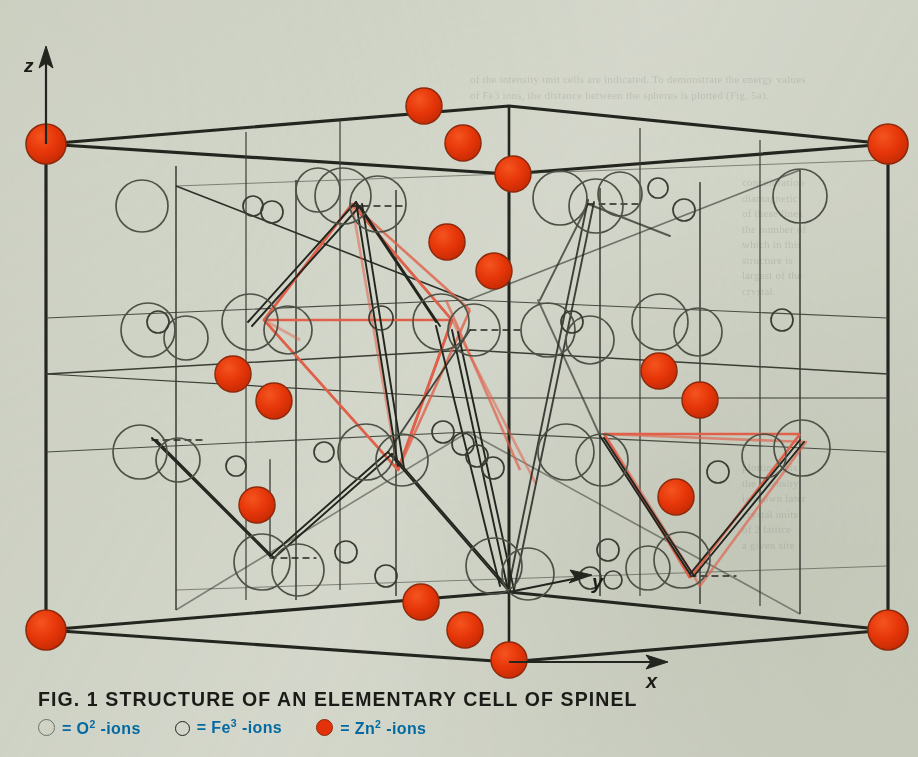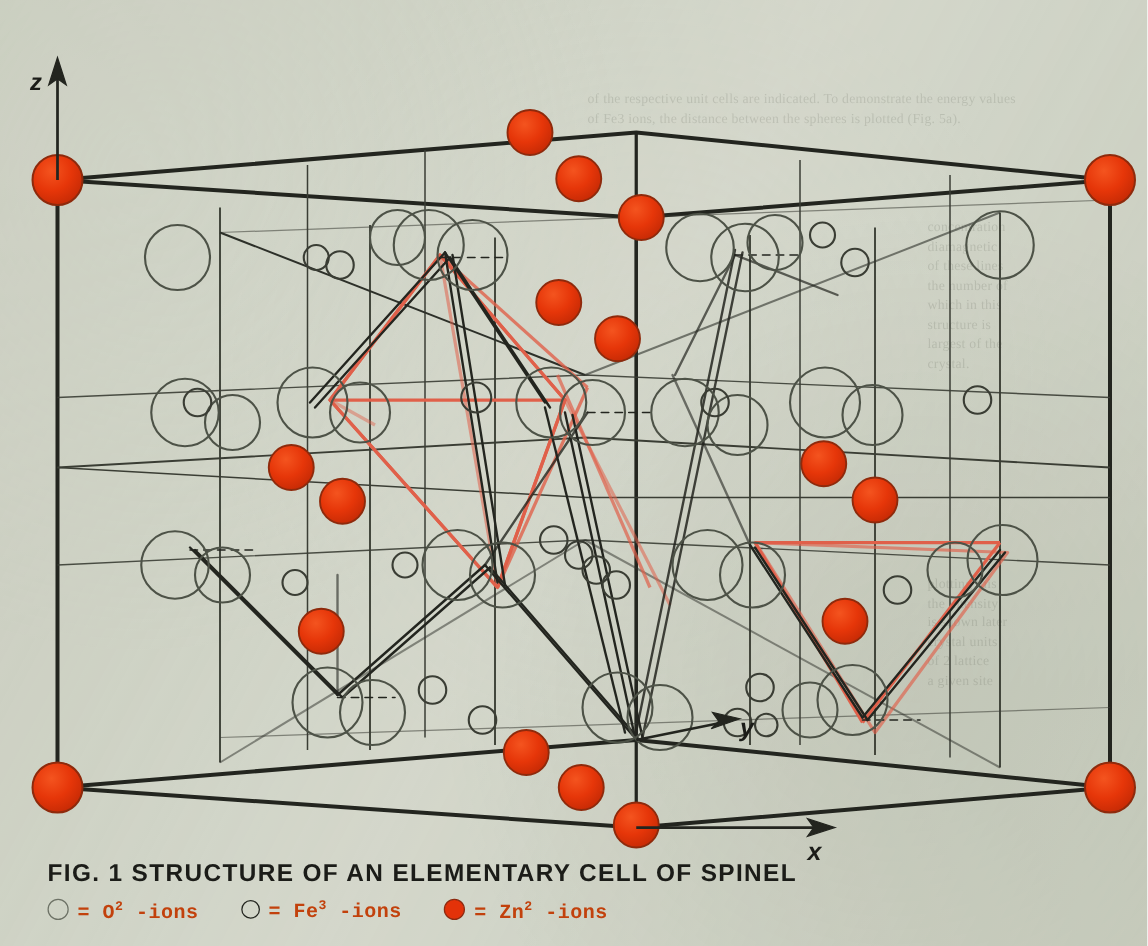--- a/index.html
+++ b/index.html
@@ -60,24 +60,24 @@
     font-weight: bold;
     font-size: 19.5px;
     letter-spacing: 1.1px;
     color: #1b1c18;
     white-space: nowrap;
   }
   .legend-row {
     margin-top: 6px;
     display: flex;
     align-items: center;
-    font-family: Liberation Mono, monospace;
+    font-family: Liberation Sans, sans-serif;
     font-weight: bold;
     font-size: 16px;
-    color: #c2410c;
+    color: #0369a1;
     letter-spacing: .4px;
     text-align: right;
   }
   .legend-item {
     display: flex;
     align-items: baseline;
     white-space: nowrap;
   }
   .legend-item + .legend-item { margin-left: 34px; }
   .swatch {
@@ -109,21 +109,21 @@
     font-weight: bold;
   }
 </style>
 </head>
 <body>
 
 <div id="page">
 
   <div id="grain"></div>
 
-  <div class="ghost-col" style="left:470px; top:72px; width:440px;">of the respective unit cells are indicated. To demonstrate the energy values
+  <div class="ghost-col" style="left:470px; top:72px; width:440px;">of the intensity unit cells are indicated. To demonstrate the energy values
 of Fe3 ions, the distance between the spheres is plotted (Fig. 5a).</div>
   <div class="ghost-col" style="left:742px; top:175px; width:168px;">concentration
 diamagnetic
 of these lines
 the number of
 which in this
 structure is
 largest of the
 crystal.</div>
   <div class="ghost-col" style="left:742px; top:460px; width:168px;">plotting this

